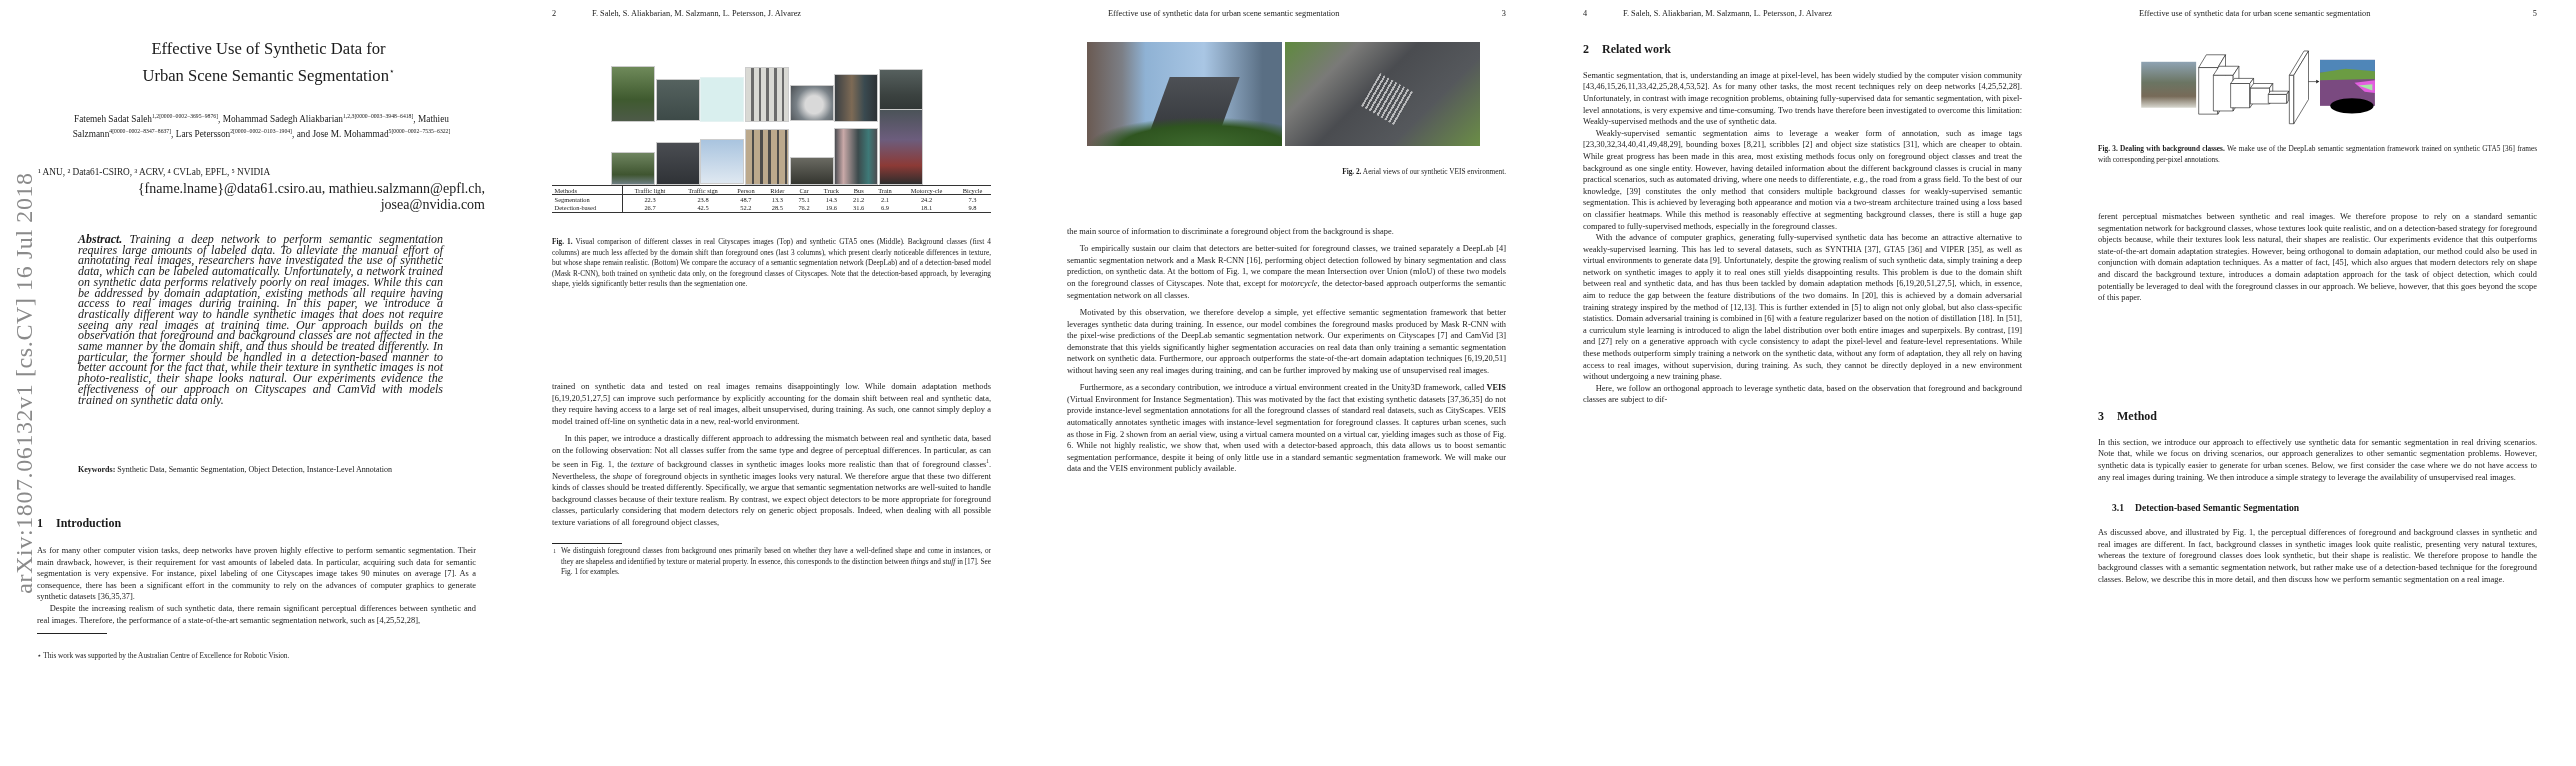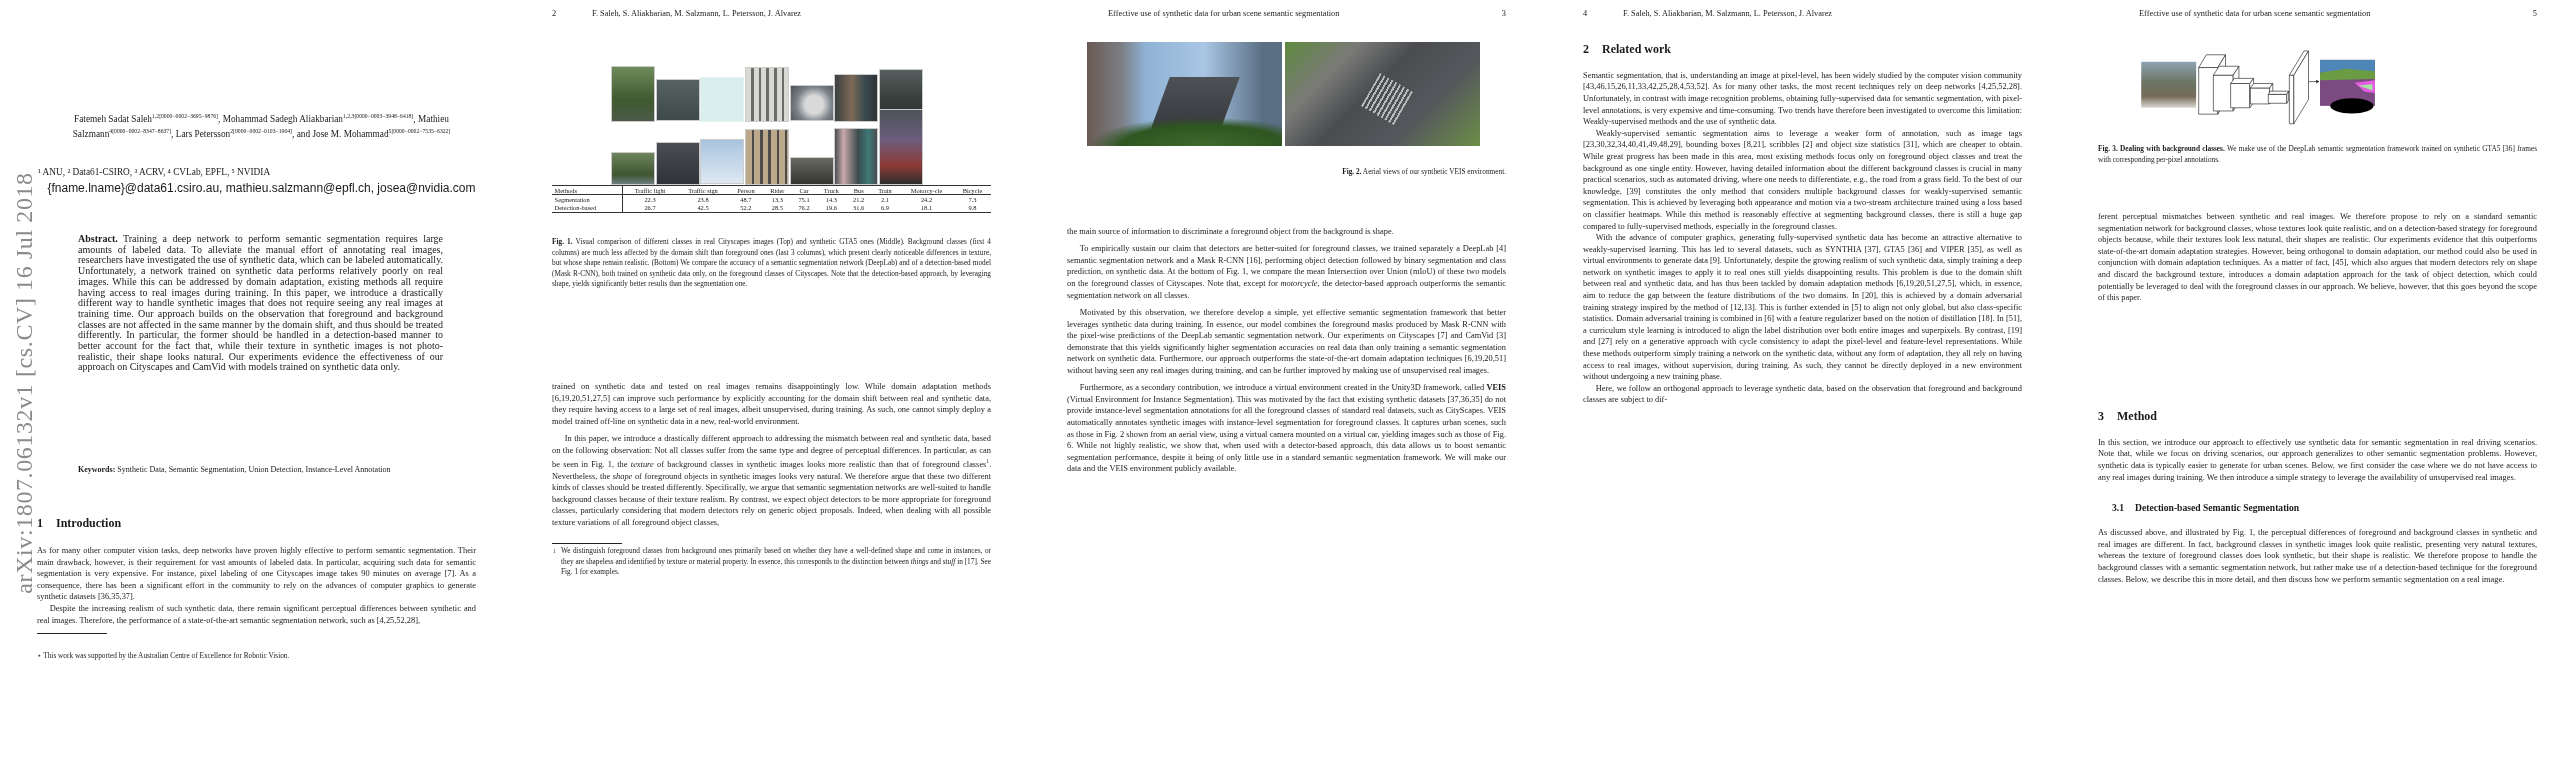--- a/index.html
+++ b/index.html
@@ -21,23 +21,23 @@
   .caption b { font-weight: bold; }
   .footnote { font-size: 7.3px; line-height: 10.6px; text-align: justify; }
   .fnrule { width: 70px; border-top: 0.6px solid #222; }
   
   .arxiv { position: absolute; left: 15.3px; top: 383px; transform: translate(-50%,-50%) rotate(-90deg);
            transform-origin: center; white-space: nowrap; font-size: 24px; color: #8a8a8a; font-family: "Liberation Serif", serif; letter-spacing: 0.6px; left: 24px; }
   .title { position: absolute; top: 38px; left: 64px; width: 409px; text-align: center; font-size: 16.6px; line-height: 22px; }
   .authors { position: absolute; top: 110px; left: 38px; width: 447px; text-align: center; font-size: 9.3px; line-height: 12px; }
   .authors sup { font-size: 5.7px; }
   .affil { position: absolute; top: 167px; left: 38px; width: 447px; text-align: left; font-size: 9.3px; }
-  .emails { position: absolute; top: 181px; left: 38px; width: 447px; text-align: center; font-size: 12px; font-family: Liberation Sans, sans-serif; }
+  .emails { position: absolute; top: 181px; left: 38px; width: 447px; text-align: right; font-size: 14px; font-family: Liberation Serif, serif; }
   .abstract { position: absolute; top: 234px; left: 78px; width: 365px; }
-  .abstract .p { font-size: 10px; line-height: 10.7px; }
+  .abstract .p { font-size: 12px; line-height: 10.7px; font-style: italic; }
   .kw { position: absolute; top: 465px; left: 78px; width: 365px; font-size: 8px; line-height: 10.7px; }
   
   .fig1 { position: absolute; top: 45px; left: 96px; width: 319px; height: 137px; }
   .thumb { position: absolute; border: 0.6px solid #ccc; }
   table.res { position: absolute; border-collapse: collapse; font-size: 6.4px; line-height: 7px; }
   table.res th, table.res td { padding: 0.6px 2.6px; text-align: center; font-weight: normal; }
   table.res th:first-child, table.res td:first-child { text-align: left; border-right: 0.6px solid #333; }
   table.res thead tr { border-top: 1px solid #333; border-bottom: 1.3px double #333; }
   table.res tbody tr:last-child { border-bottom: 1px solid #333; }
   
@@ -45,38 +45,42 @@
   .aerial { position: absolute; top: 0; width: 195px; height: 104px; overflow: hidden; }
   
   .fig3 { position: absolute; top: 42px; left: 80px; width: 358px; height: 83px; }
 </style>
 </head>
 <body>
 
 <div class="page" id="p1">
   <div class="arxiv">arXiv:1807.06132v1  [cs.CV]  16 Jul 2018</div>
 
+  <div class="title">
+    <div>Effective Use of Synthetic Data for</div>
+    <div><span>Urban Scene Semantic Segmentation</span><sup style="font-size:9px">⋆</sup></div>
+  </div>
 
   <div class="authors">
     <span>Fatemeh Sadat Saleh</span><sup>1,2[0000−0002−3695−9876]</sup><span>, </span>
     <span>Mohammad Sadegh Aliakbarian</span><sup>1,2,3[0000−0003−3948−6418]</sup><span>, </span>
     <span>Mathieu Salzmann</span><sup>4[0000−0002−8347−8637]</sup><span>, </span>
     <span>Lars Petersson</span><sup>2[0000−0002−0103−1904]</sup><span>, and </span>
     <span>Jose M. Mohammad</span><sup>5[0000−0002−7535−6322]</sup>
   </div>
 
   <div class="affil">¹ ANU, ² Data61-CSIRO, ³ ACRV, ⁴ CVLab, EPFL, ⁵ NVIDIA</div>
   <div class="emails">{fname.lname}@data61.csiro.au, mathieu.salzmann@epfl.ch, josea@nvidia.com</div>
 
   <div class="abstract">
     <p class="p"><b>Abstract.</b> <span>Training a deep network to perform semantic segmentation requires large amounts of labeled data. To alleviate the manual effort of annotating real images, researchers have investigated the use of synthetic data, which can be labeled automatically. Unfortunately, a network trained on synthetic data performs relatively poorly on real images. While this can be addressed by domain adaptation, existing methods all require having access to real images during training. In this paper, we introduce a drastically different way to handle synthetic images that does not require seeing any real images at training time. Our approach builds on the observation that foreground and background classes are not affected in the same manner by the domain shift, and thus should be treated differently. In particular, the former should be handled in a detection-based manner to better account for the fact that, while their texture in synthetic images is not photo-realistic, their shape looks natural. Our experiments evidence the effectiveness of our approach on Cityscapes and CamVid with models trained on synthetic data only.</span></p>
   </div>
 
   <div class="kw">
-    <b>Keywords:</b> <span>Synthetic Data, Semantic Segmentation, Union Detection, Instance-Level Annotation</span>
+    <b>Keywords:</b> <span>Synthetic Data, Semantic Segmentation, Object Detection, Instance-Level Annotation</span>
   </div>
 
   <div class="col" style="top:516px">
     <h2 class="sec"><span class="n">1</span><span>Introduction</span></h2>
     <p class="p" style="margin-top:14px">As for many other computer vision tasks, deep networks have proven highly effective to perform semantic segmentation. Their main drawback, however, is their requirement for vast amounts of labeled data. In particular, acquiring such data for semantic segmentation is very expensive. For instance, pixel labeling of one Cityscapes image takes 90 minutes on average [7]. As a consequence, there has been a significant effort in the community to rely on the advances of computer graphics to generate synthetic datasets [36,35,37].</p>
     <p class="p indent">Despite the increasing realism of such synthetic data, there remain significant perceptual differences between synthetic and real images. Therefore, the performance of a state-of-the-art semantic segmentation network, such as [4,25,52,28],</p>
     <div class="fnrule" style="margin-top:6.4px"></div>
     <div class="footnote" style="margin-top:17px">⋆ This work was supported by the Australian Centre of Excellence for Robotic Vision.</div>
   </div>
 </div>

